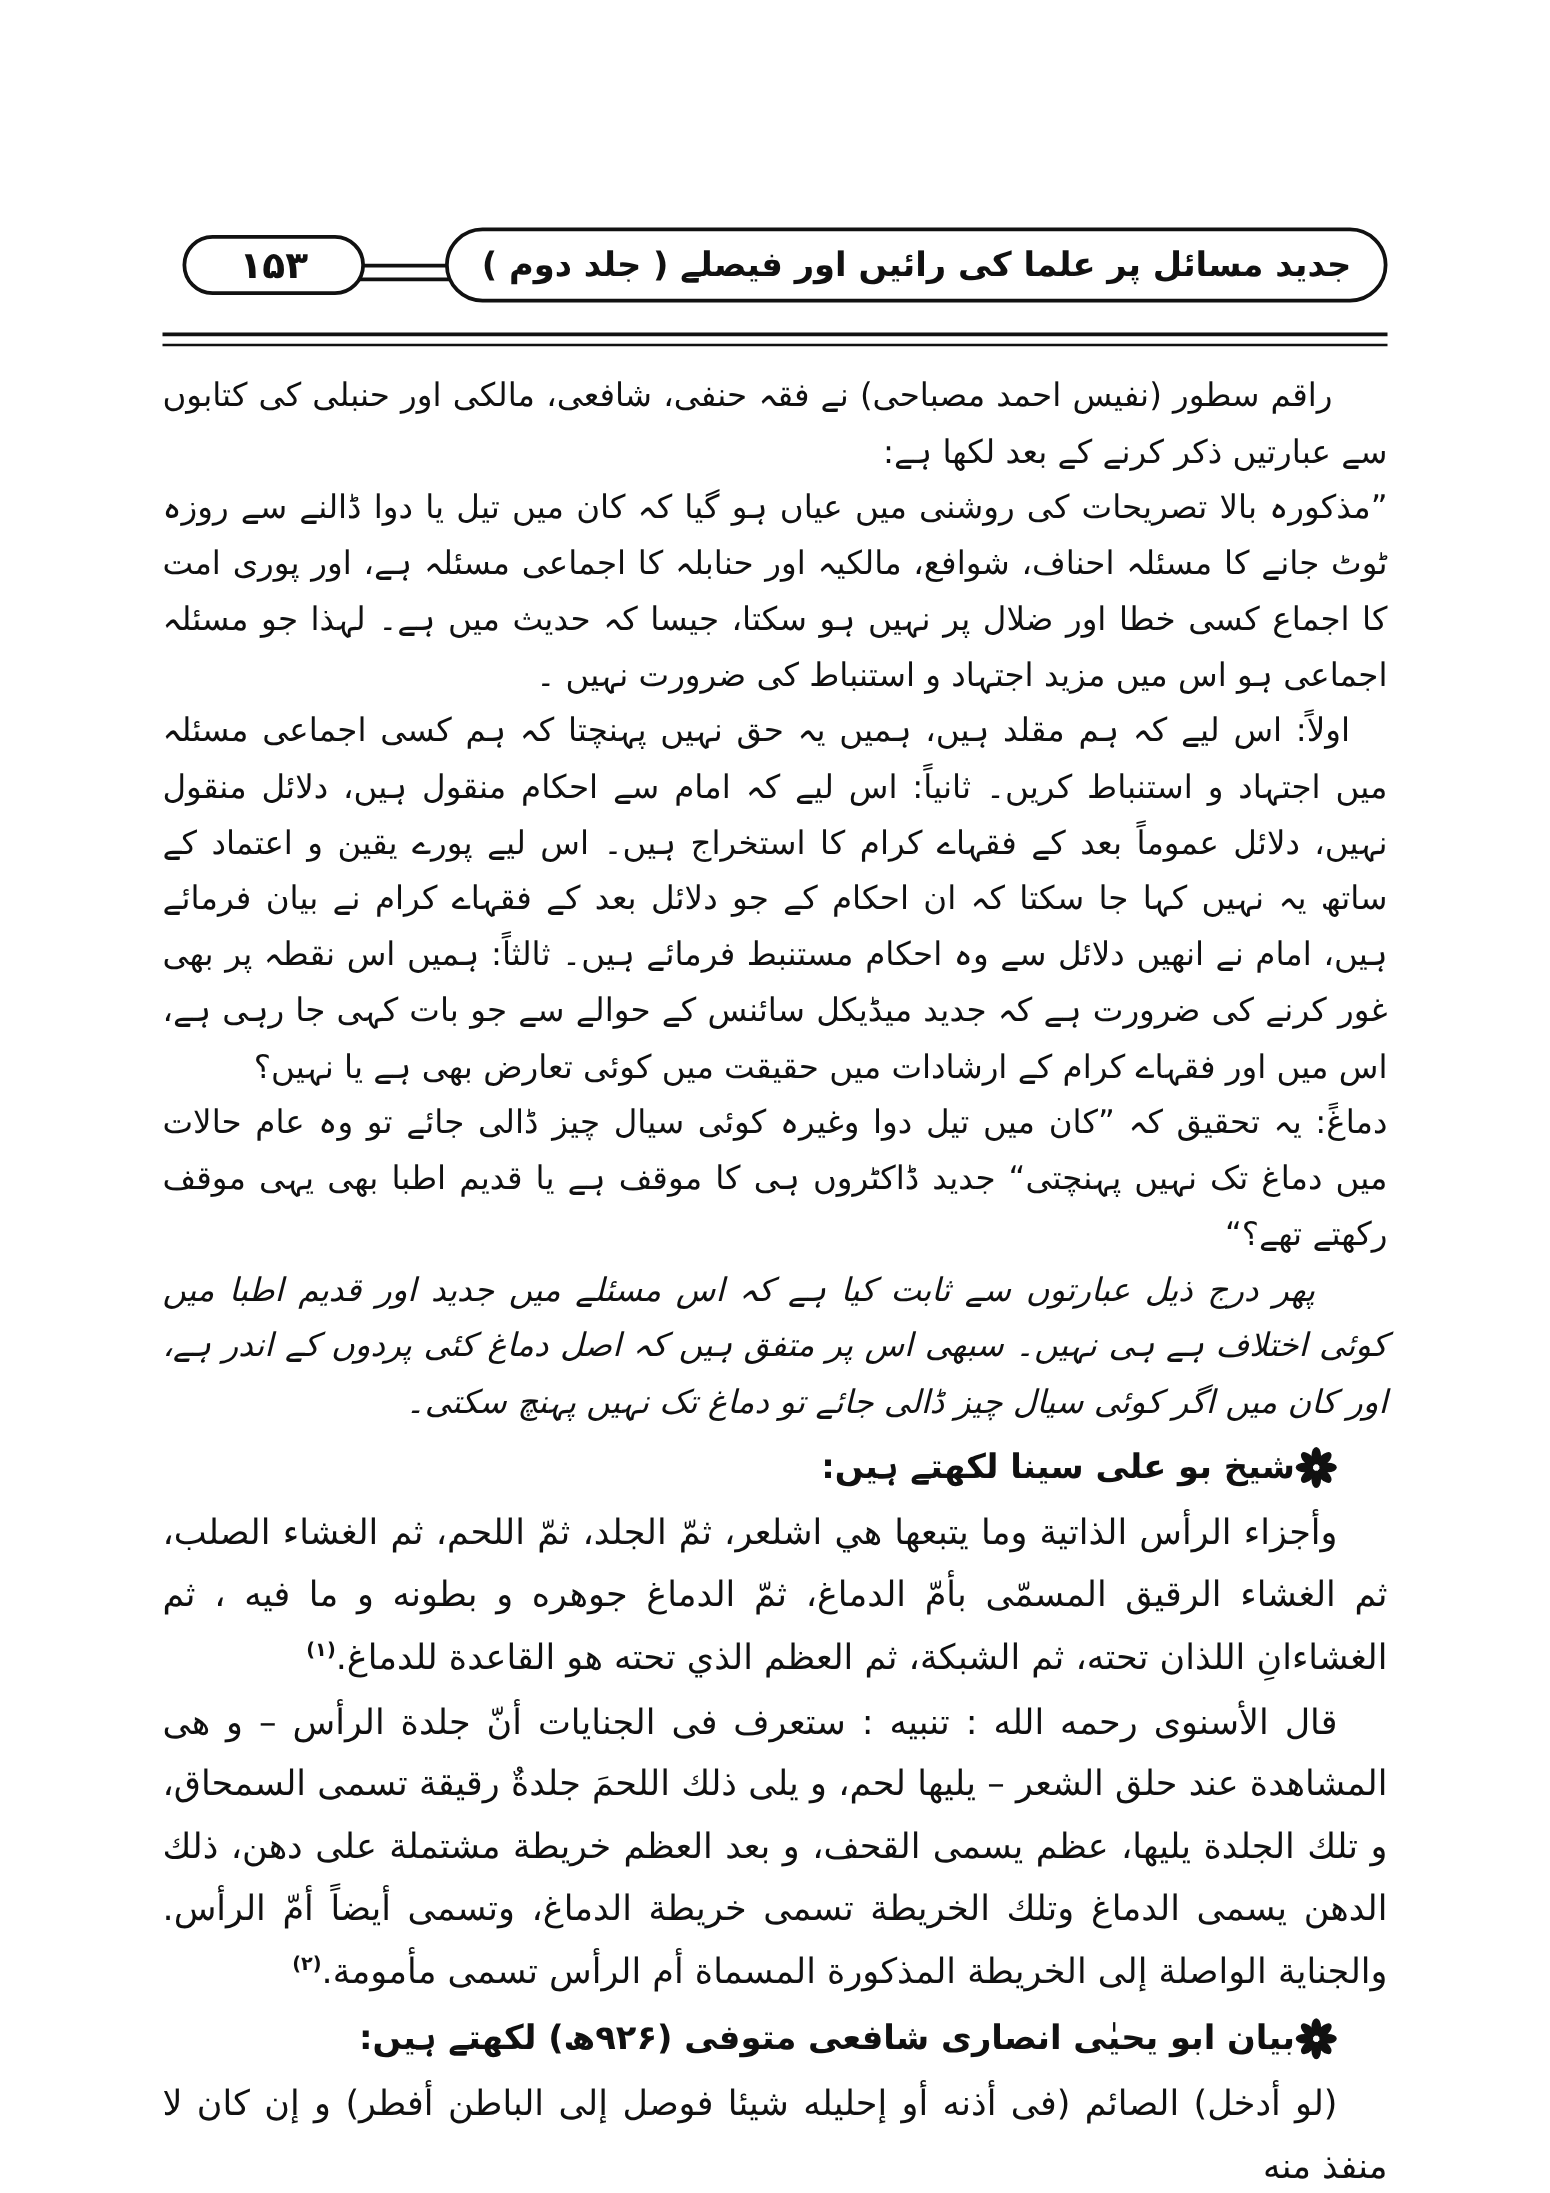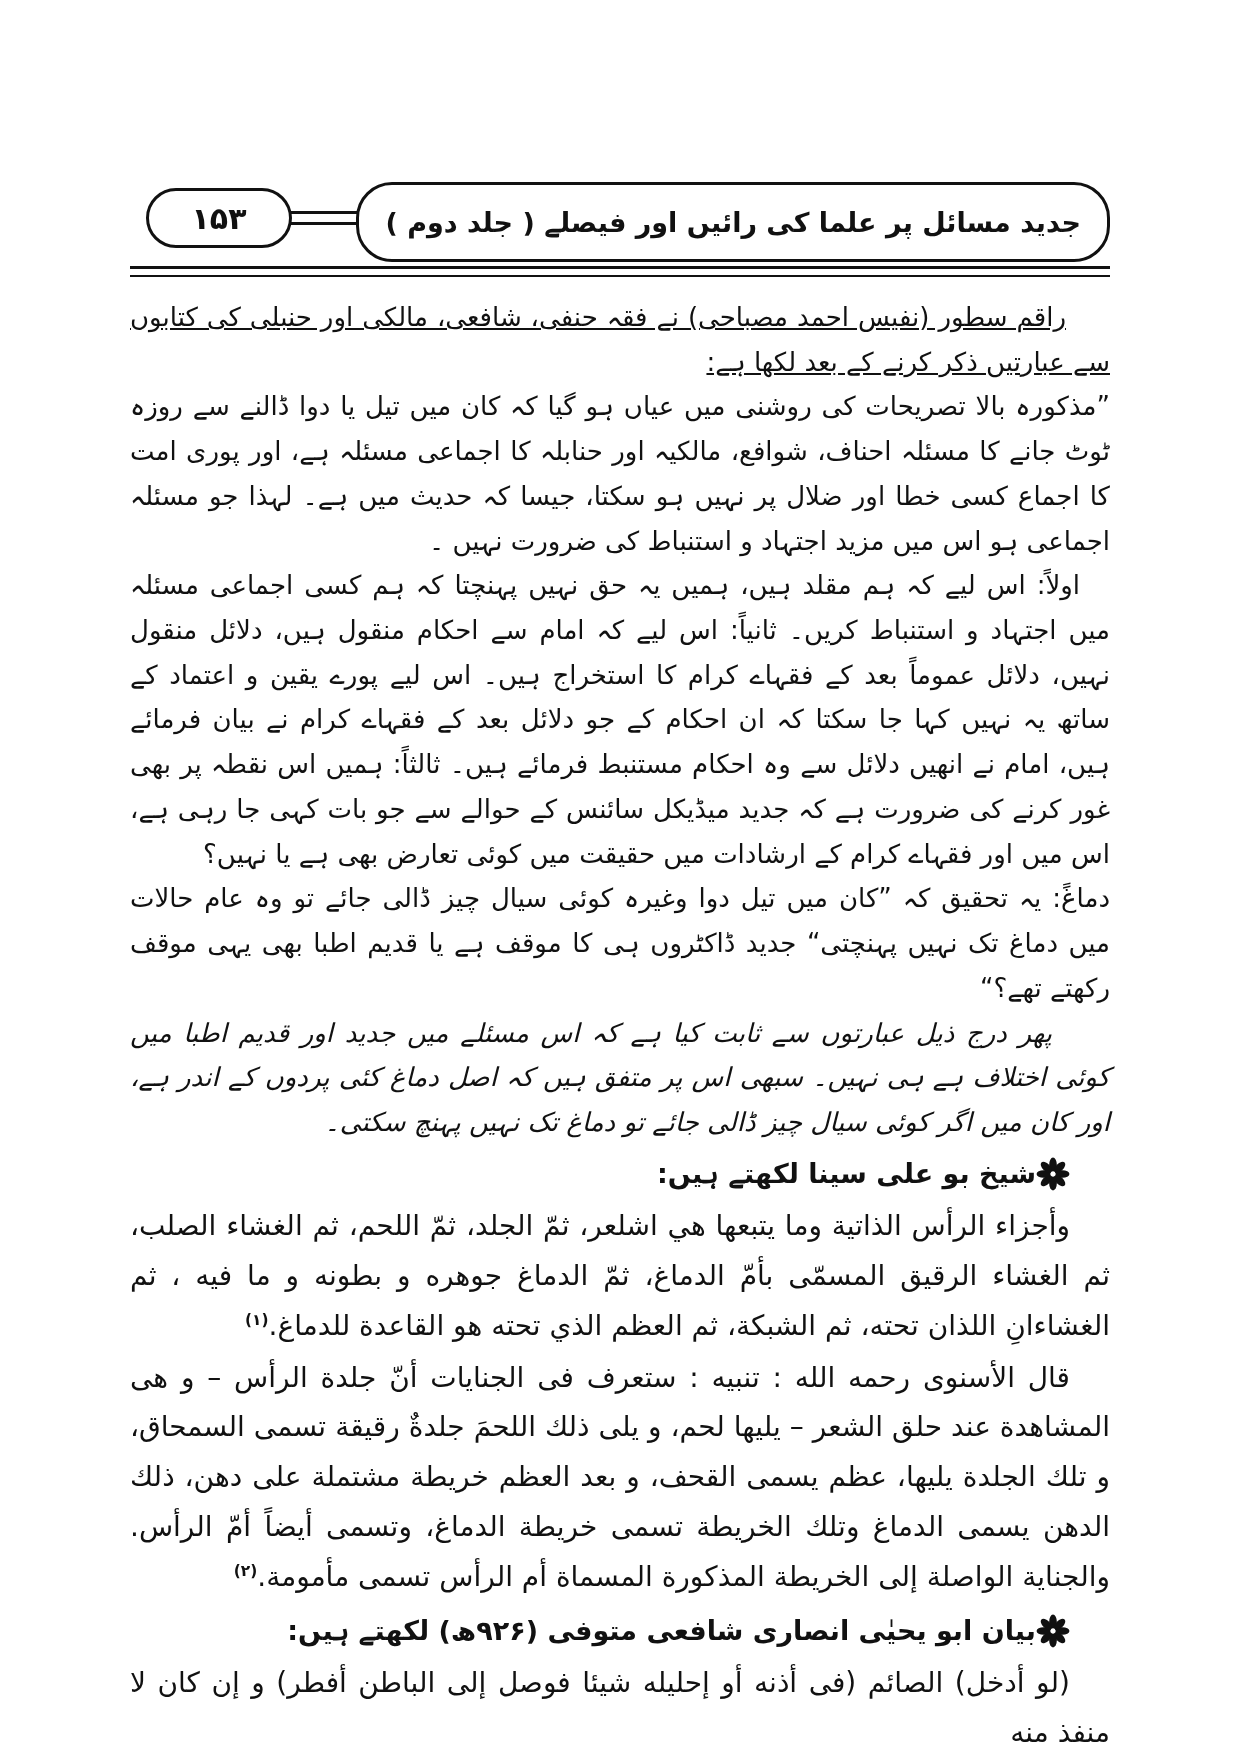--- a/index.html
+++ b/index.html
@@ -46,33 +46,33 @@
     border: 3px solid #111;
     display: flex;
     align-items: center;
     justify-content: center;
     z-index: 1;
     box-sizing: border-box;
   }
   .title-pill {
     right: 0;
     top: 0;
-    height: 80px;
+    height: 60px;
     min-width: 320px;
     padding: 0 26px;
     border-radius: 36px;
     font-size: 27px;
     font-weight: bold;
     white-space: nowrap;
   }
   .num-pill {
     left: 16px;
     top: 6px;
     width: 146px;
-    height: 60px;
+    height: 48px;
     border-radius: 32px;
     font-size: 30px;
     font-weight: bold;
   }
   .full-rule {
     margin-top: 12px;
     height: 6px;
     border-top: 3px solid #111;
     border-bottom: 2px solid #111;
   }
@@ -81,21 +81,21 @@
   .bodytext {
     margin-top: 18px;
     font-size: 26px;
     line-height: 1.72;
     text-align: justify;
   }
   .bodytext p {
     margin: 0;
     padding: 0;
   }
-  .indent-1 { text-indent: 44px; text-decoration: underline; }
+  .indent-1 { text-indent: 44px; }
   .indent-2 { text-indent: 30px; }
   .indent-3 { text-indent: 58px; font-style: italic; }
   .lead-bold {
     font-weight: normal;
   }
   .arabic {
     font-size: 28px;
     line-height: 1.78;
     margin-top: 2px !important;
   }

